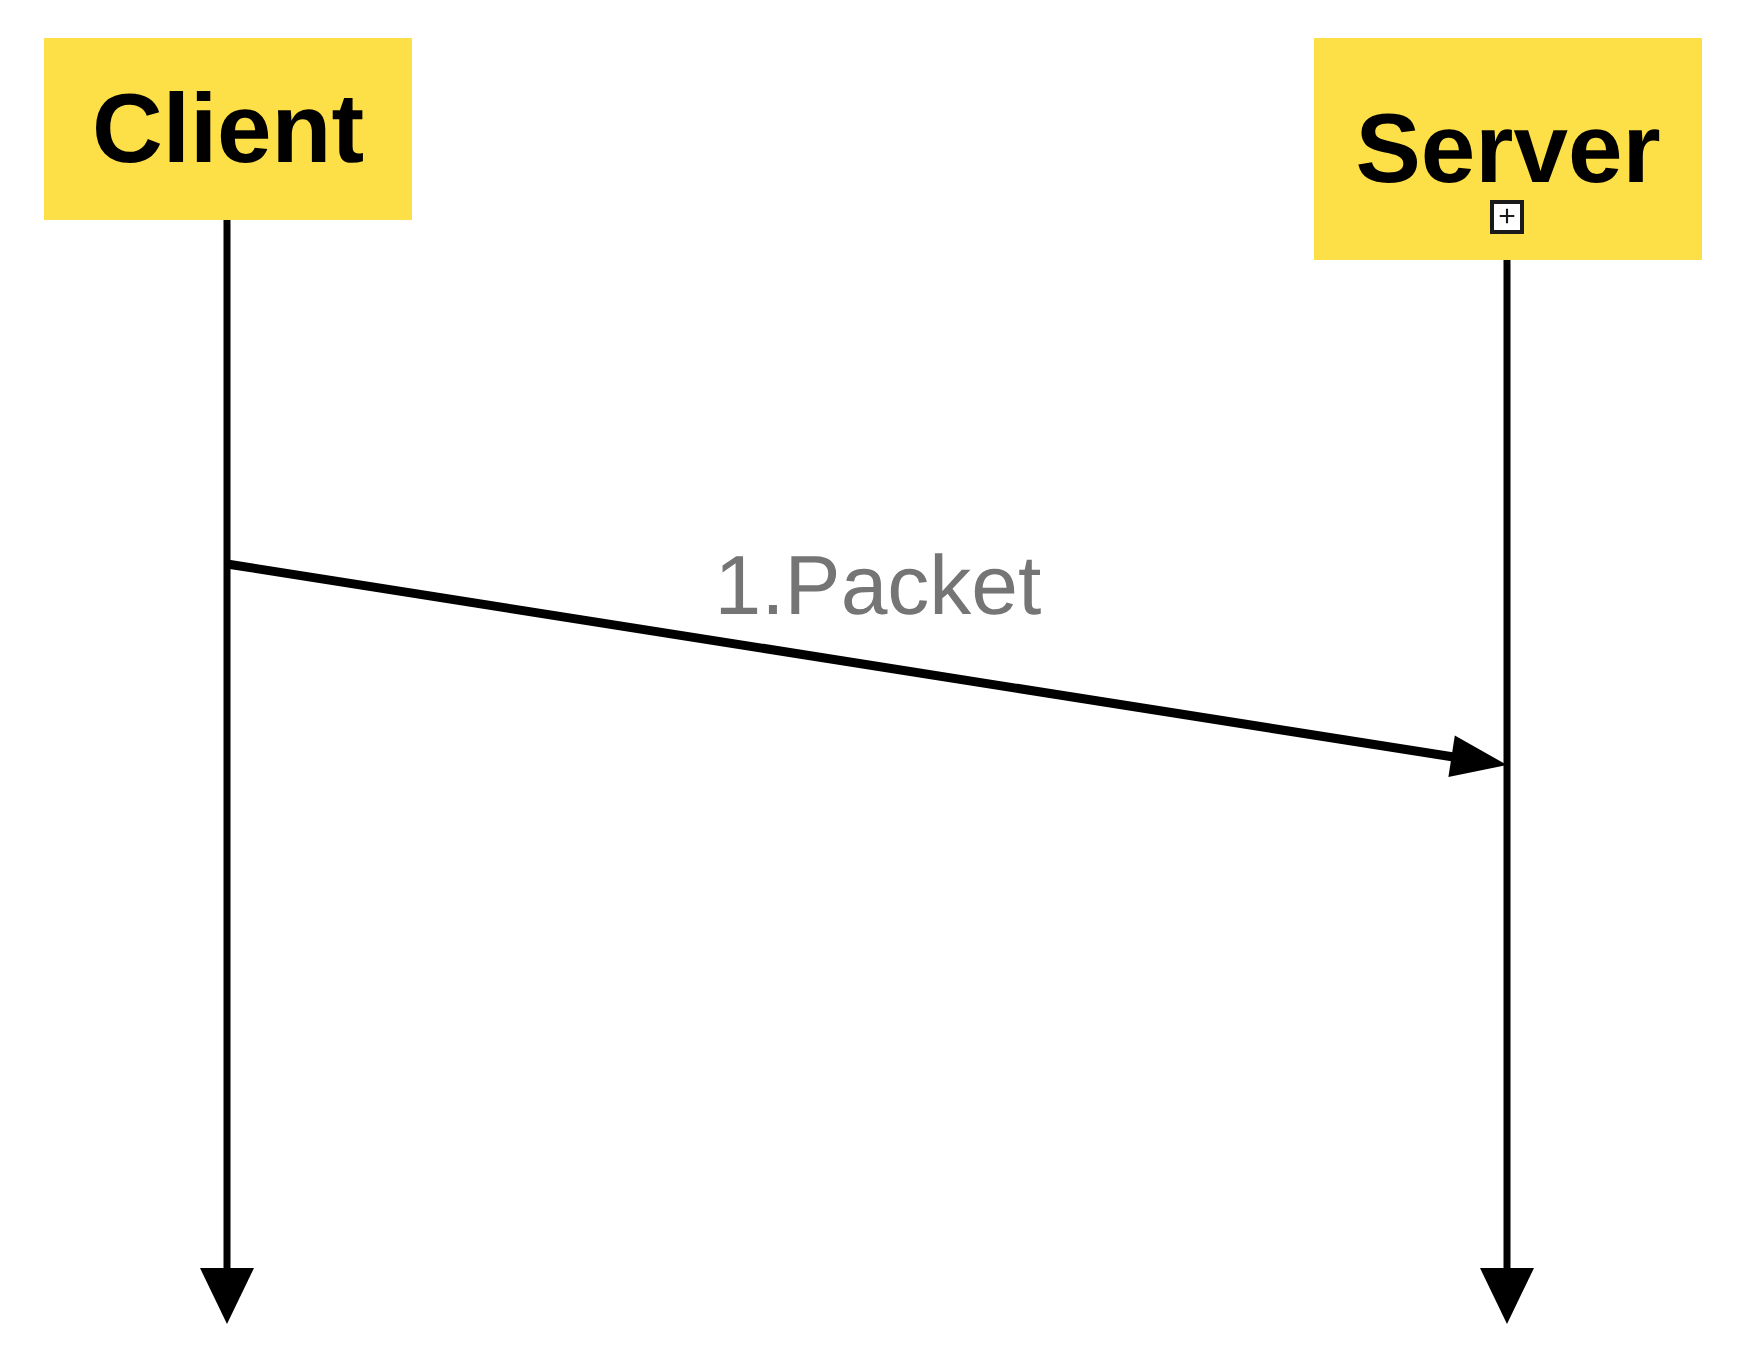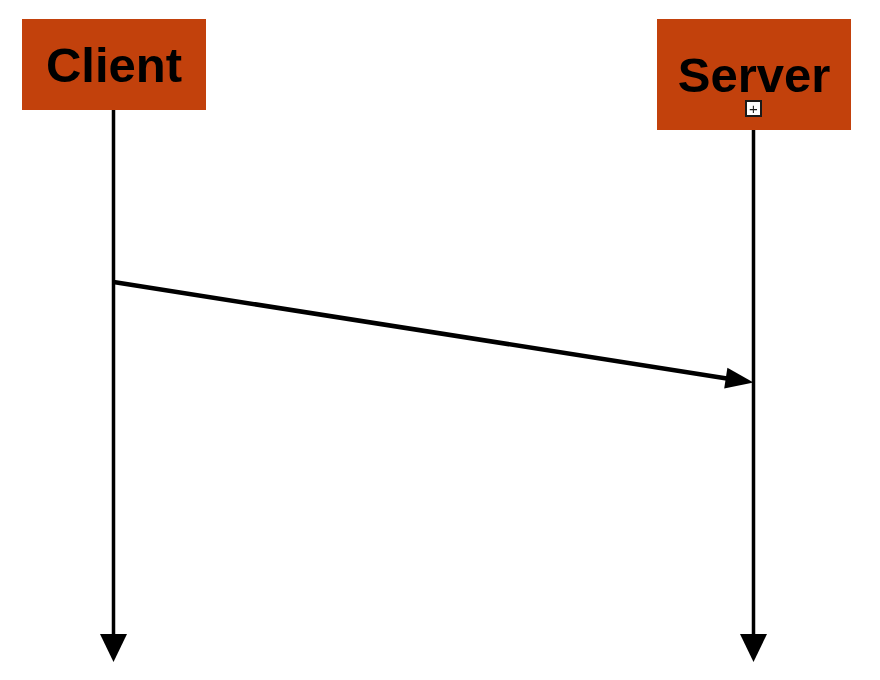--- a/index.html
+++ b/index.html
@@ -17,21 +17,21 @@
   }
   .lines-svg {
     position: absolute;
     left: 0;
     top: 0;
     width: 880px;
     height: 680px;
   }
   .actor {
     position: absolute;
-    background: #c2410c;
+    background: #fde047;
     color: #000000;
     display: flex;
     align-items: center;
     justify-content: center;
     font-size: 49px;
     font-weight: bold;
     letter-spacing: 0;
     user-select: none;
   }
   .actor.client {
@@ -97,14 +97,15 @@
   <div class="actor client">
     <span>Client</span>
   </div>
 
   <div class="actor server">
     <span>Server</span>
   </div>
 
   <div class="expand">+</div>
 
+  <div class="msg-label">1.Packet</div>
 
 </div>
 
 </body></html>

